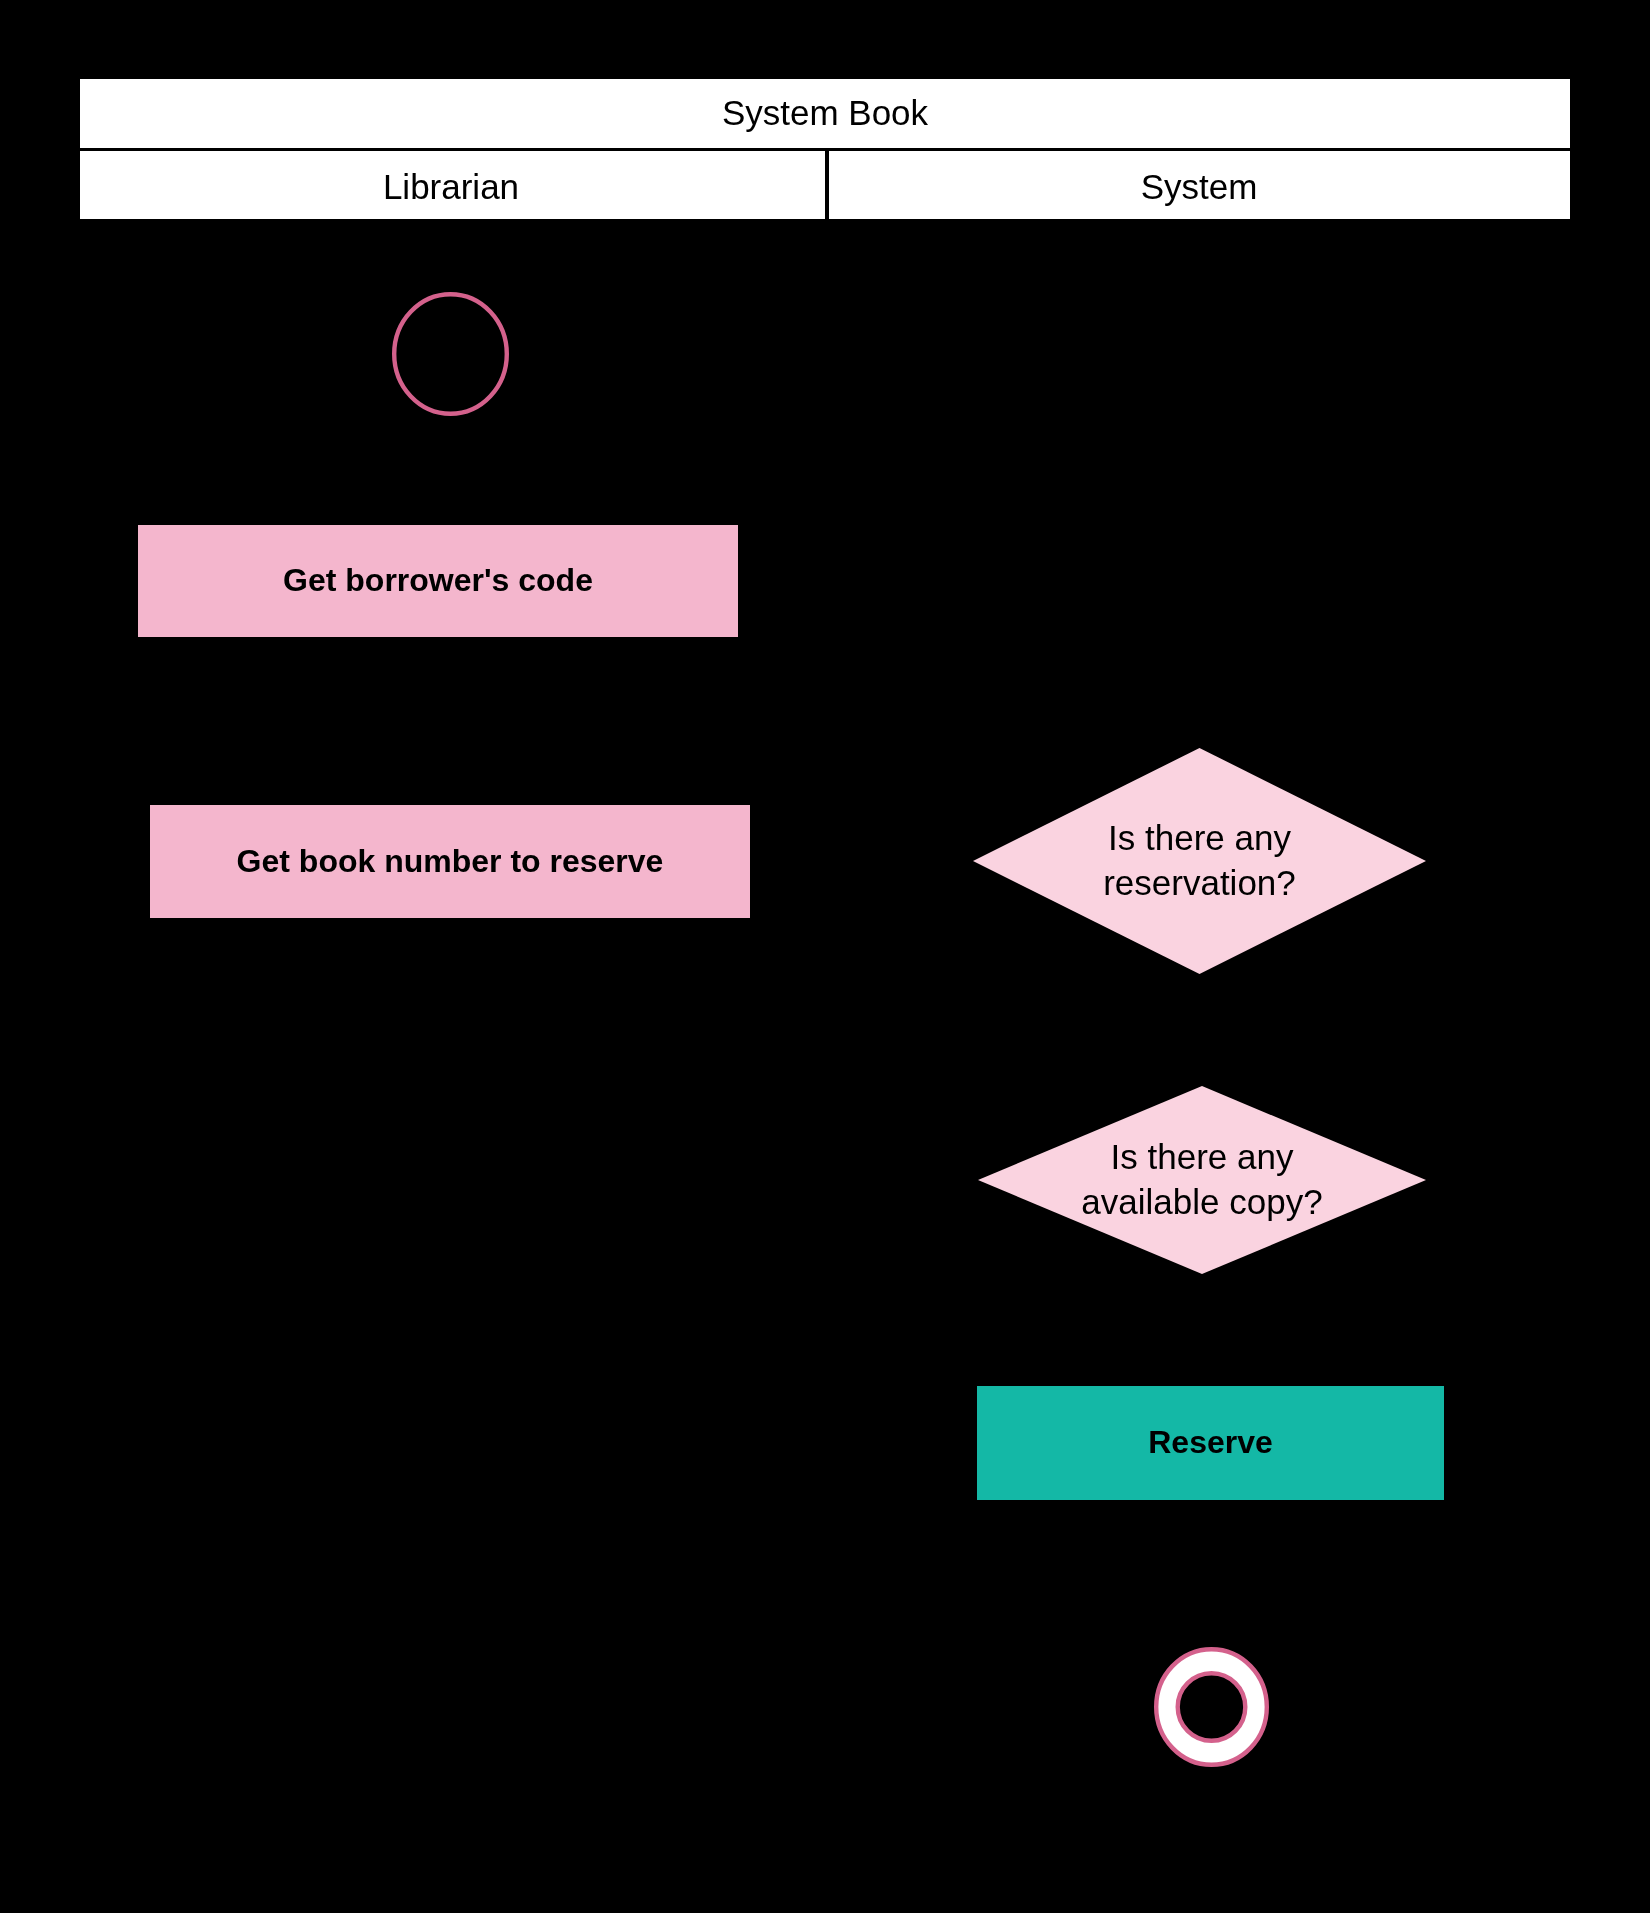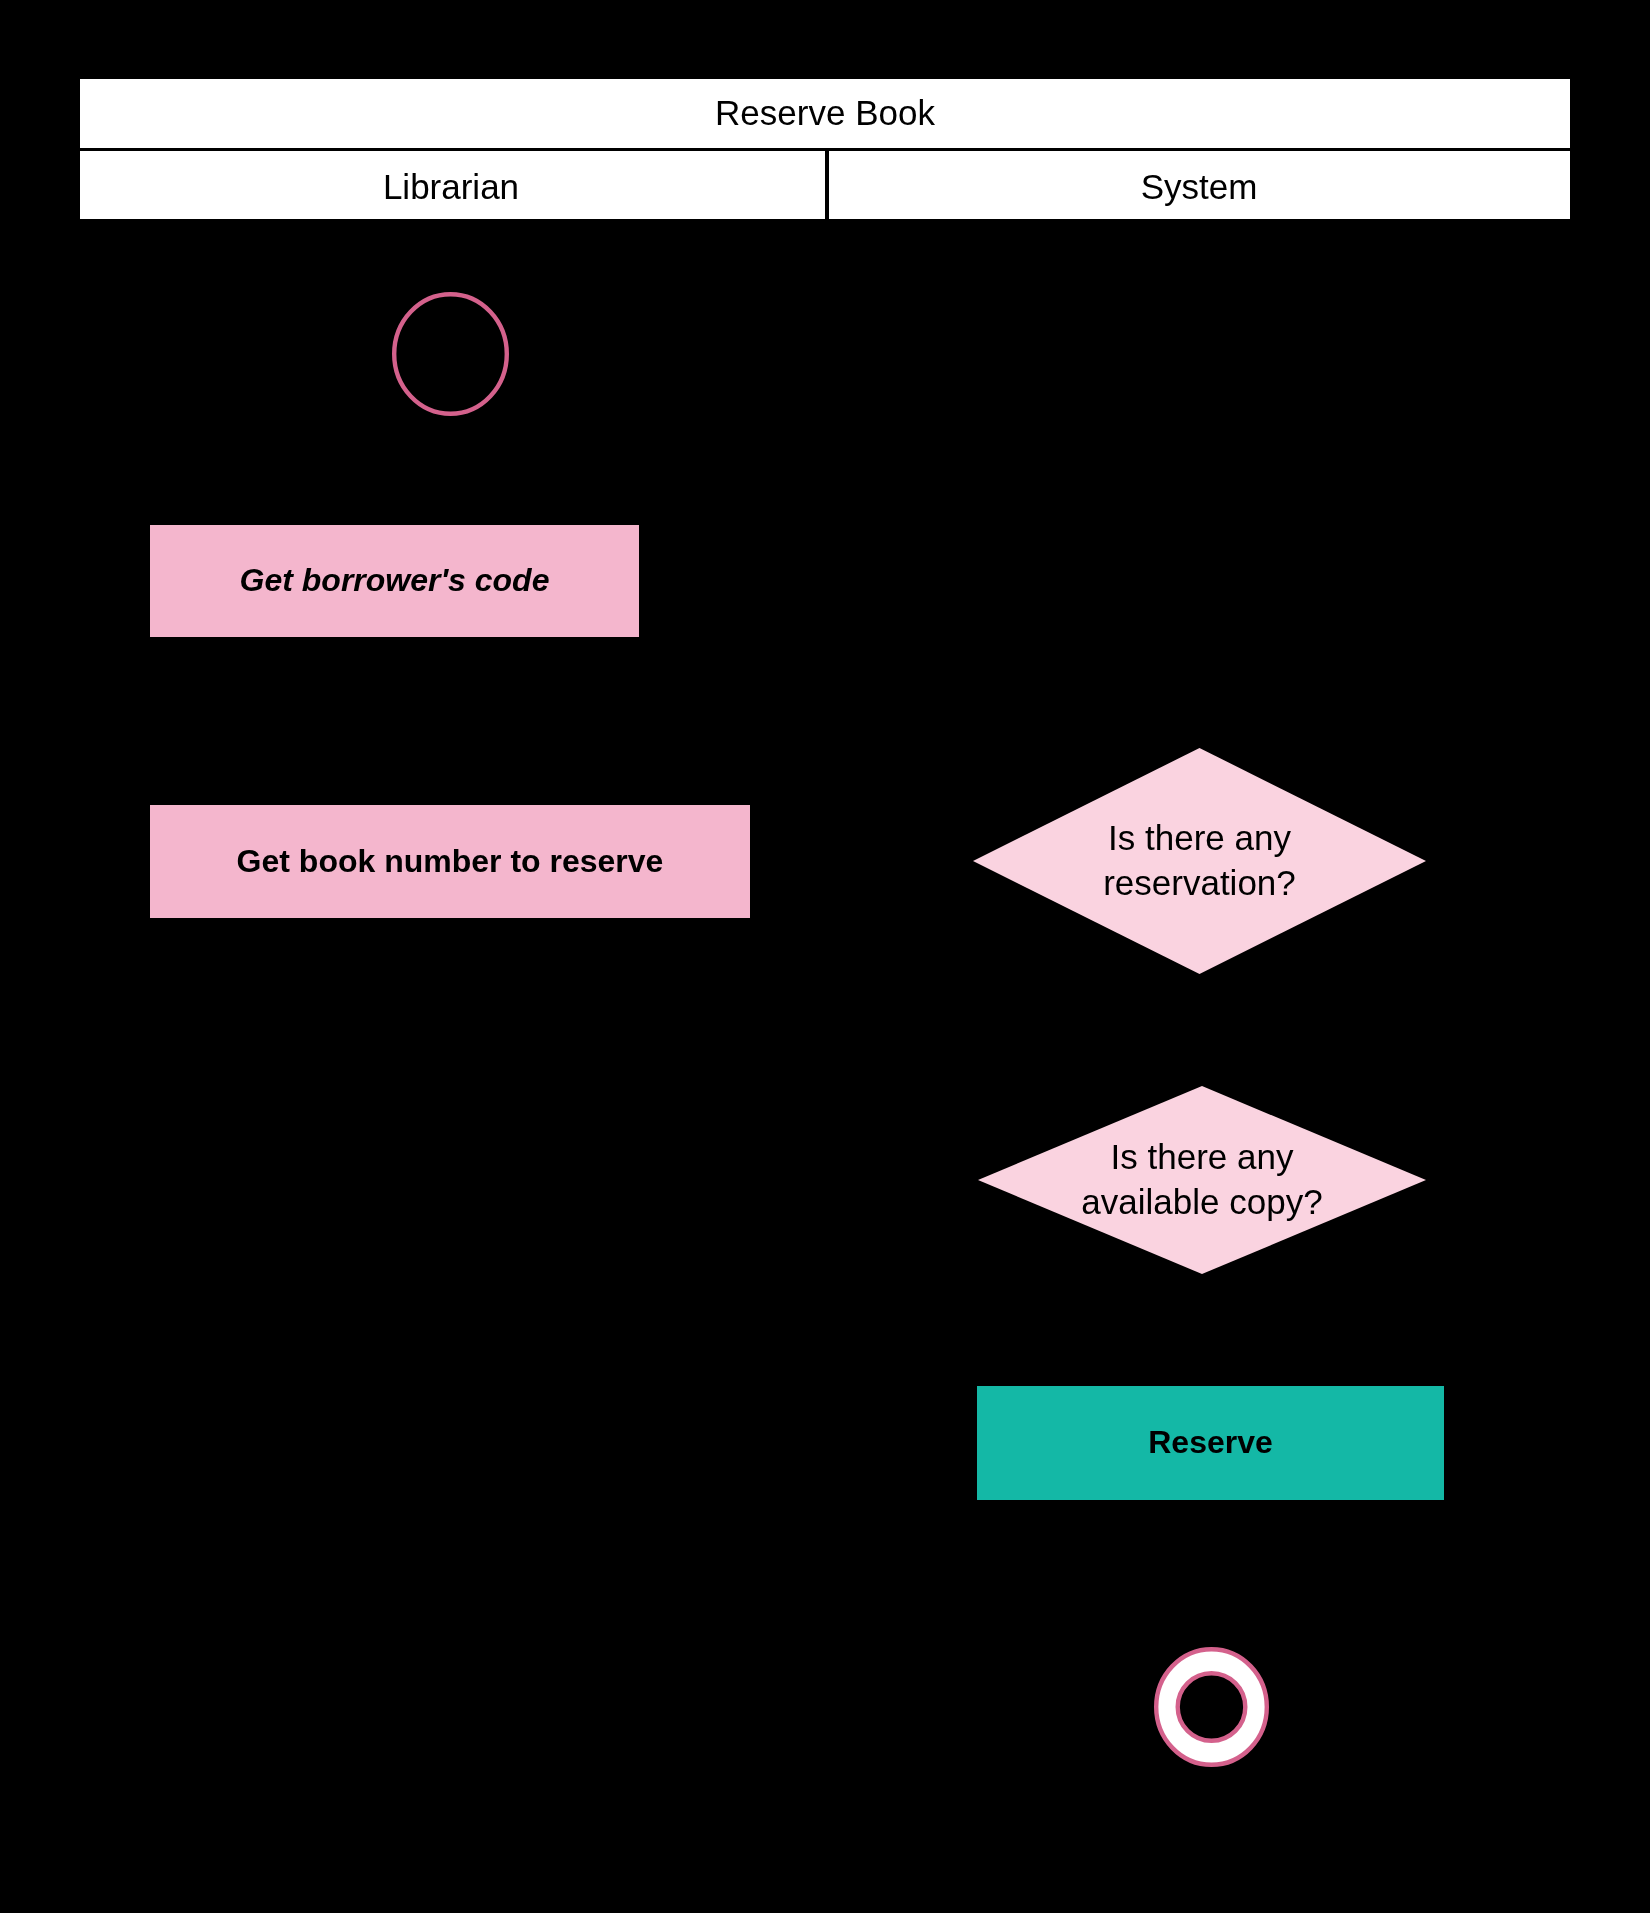--- a/index.html
+++ b/index.html
@@ -25,29 +25,29 @@
   .decision-label{position:absolute;left:0;top:0;width:100%;height:100%;
           display:flex;align-items:center;justify-content:center;text-align:center;
           color:#000000;font-weight:normal;font-size:35px;line-height:1.28;}
   svg{display:block;overflow:visible;}
 </style>
 </head>
 <body>
 
 <div id="stage">
     <div class="pool" style="left: 77px; top: 76px; width: 1496px; height: 146px; background: rgb(255, 255, 255); border-color: rgb(0, 0, 0);"></div>
-    <div class="pool-title" style="left: 77px; top: 76px; width: 1496px; height: 72px;">Reserve Book</div>
+    <div class="pool-title" style="left: 77px; top: 76px; width: 1496px; height: 72px;">System Book</div>
     <div class="lane-sep-h" style="left: 77px; top: 148px; width: 1496px; height: 3px; background: rgb(0, 0, 0);"></div>
     <div class="lane-head" style="left: 825px; top: 151px; width: 748px; height: 71px;">System</div>
     <div class="lane-head" style="left: 77px; top: 151px; width: 748px; height: 71px;">Librarian</div>
     <div class="lane-sep-v" style="left: 825px; top: 148px; width: 4px; height: 74px; background: rgb(0, 0, 0);"></div>
     <svg width="129" height="136" style="position: absolute; left: 385.5px; top: 286px;">
       <ellipse cx="64.5" cy="68" rx="56.3" ry="59.8" fill="none" stroke="#d4618c" stroke-width="4.4"></ellipse>
     </svg>
-    <div class="node action" style="left: 150px; top: 525px; width: 489px; height: 112px; background: rgb(244, 182, 205); font-style: italic;">
+    <div class="node action" style="left: 138px; top: 525px; width: 600px; height: 112px; background: rgb(244, 182, 205);">
       <span>Get borrower's code</span>
     </div>
     <div class="node action" style="left: 150px; top: 805px; width: 600px; height: 113px; background: rgb(244, 182, 205);">
       <span>Get book number to reserve</span>
     </div>
     <div class="decision-wrap" style="left: 973px; top: 748px; width: 453px; height: 226px;">
       <svg width="453" height="226" viewBox="0 0 453 226">
         <path d="M 226.5 0 L 453 113 L 226.5 226 L 0 113 Z" fill="#fad3e0" stroke="none"></path>
       </svg>
       <div class="decision-label">

